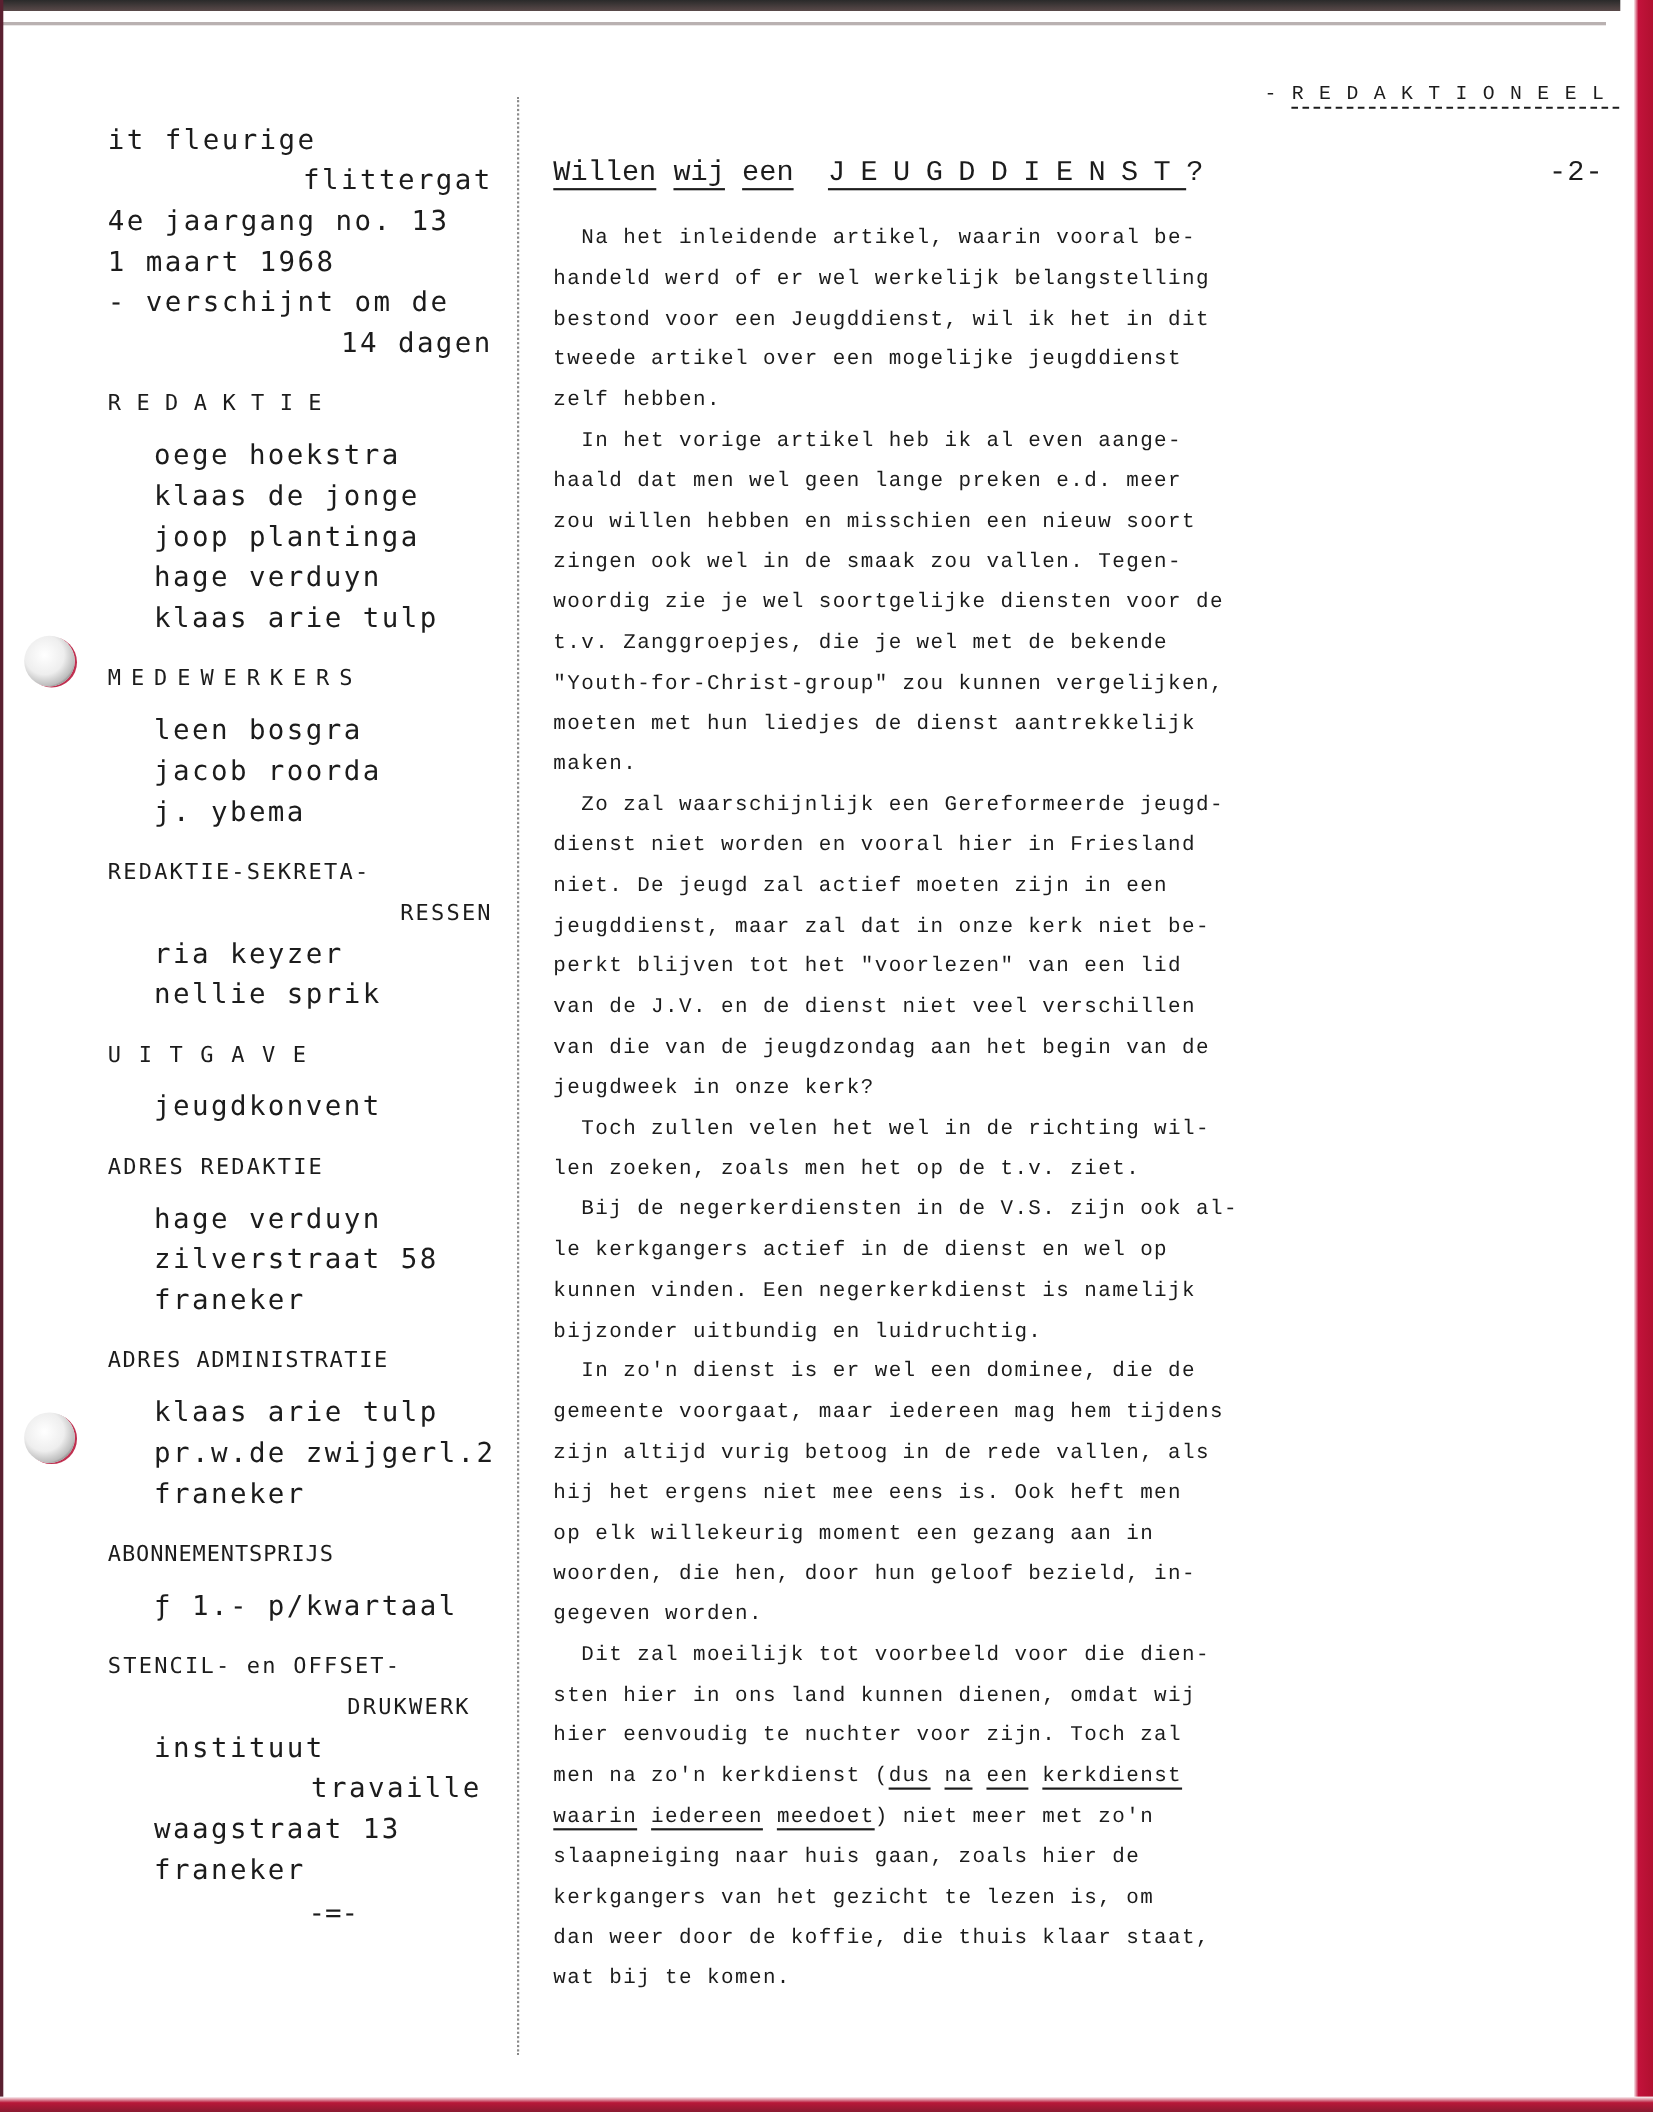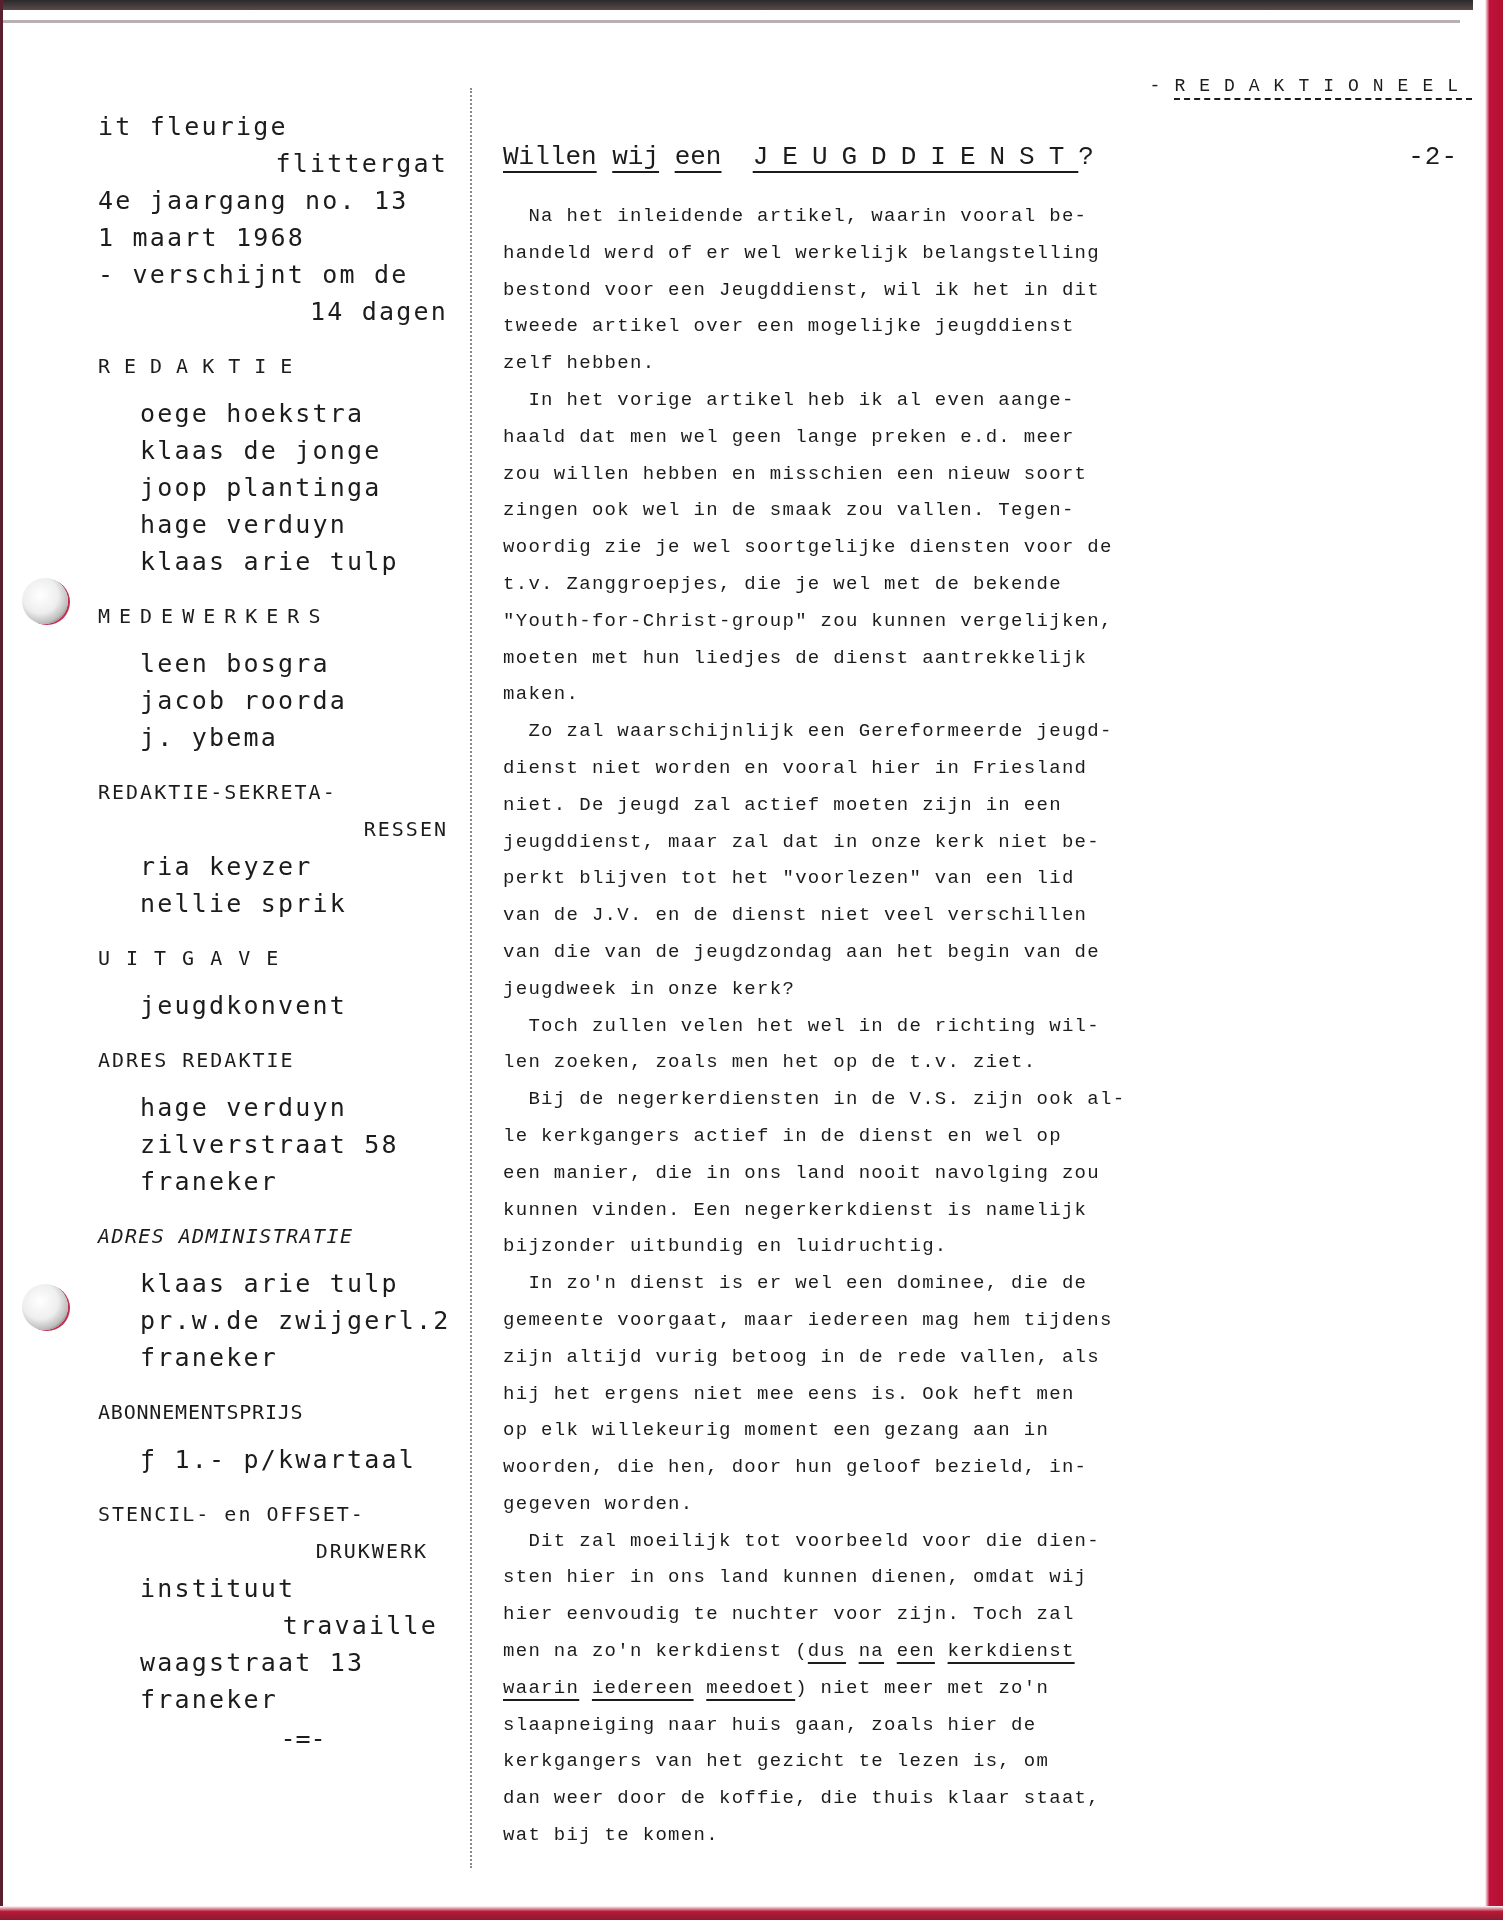--- a/index.html
+++ b/index.html
@@ -137,21 +137,21 @@
   <div class="sb-block">
     <div class="sb-line sb-head">ADRES REDAKTIE</div>
     <div class="sb-items">
       <div class="sb-line">hage verduyn</div>
       <div class="sb-line">zilverstraat 58</div>
       <div class="sb-line">franeker</div>
     </div>
   </div>
 
   <div class="sb-block">
-    <div class="sb-line sb-head" style="letter-spacing:1.4px;font-style:italic;">ADRES ADMINISTRATIE</div>
+    <div class="sb-line sb-head" style="letter-spacing:1.4px;">ADRES ADMINISTRATIE</div>
     <div class="sb-items">
       <div class="sb-line">klaas arie tulp</div>
       <div class="sb-line">pr.w.de zwijgerl.2</div>
       <div class="sb-line">franeker</div>
     </div>
   </div>
 
   <div class="sb-block">
     <div class="sb-line sb-head" style="letter-spacing:0.8px;">ABONNEMENTSPRIJS</div>
     <div class="sb-items">
@@ -208,21 +208,20 @@
         <div class="ln">niet. De jeugd zal actief moeten zijn in een</div>
         <div class="ln">jeugddienst, maar zal dat in onze kerk niet be-</div>
         <div class="ln">perkt blijven tot het "voorlezen" van een lid</div>
         <div class="ln">van de J.V. en de dienst niet veel verschillen</div>
         <div class="ln">van die van de jeugdzondag aan het begin van de</div>
         <div class="ln">jeugdweek in onze kerk?</div>
         <div class="ln">  Toch zullen velen het wel in de richting wil-</div>
         <div class="ln">len zoeken, zoals men het op de t.v. ziet.</div>
         <div class="ln">  Bij de negerkerdiensten in de V.S. zijn ook al-</div>
         <div class="ln">le kerkgangers actief in de dienst en wel op</div>
-        <div class="ln">een manier, die in ons land nooit navolging zou</div>
         <div class="ln">kunnen vinden. Een negerkerkdienst is namelijk</div>
         <div class="ln">bijzonder uitbundig en luidruchtig.</div>
         <div class="ln">  In zo'n dienst is er wel een dominee, die de</div>
         <div class="ln">gemeente voorgaat, maar iedereen mag hem tijdens</div>
         <div class="ln">zijn altijd vurig betoog in de rede vallen, als</div>
         <div class="ln">hij het ergens niet mee eens is. Ook heft men</div>
         <div class="ln">op elk willekeurig moment een gezang aan in</div>
         <div class="ln">woorden, die hen, door hun geloof bezield, in-</div>
         <div class="ln">gegeven worden.</div>
         <div class="ln">  Dit zal moeilijk tot voorbeeld voor die dien-</div>

